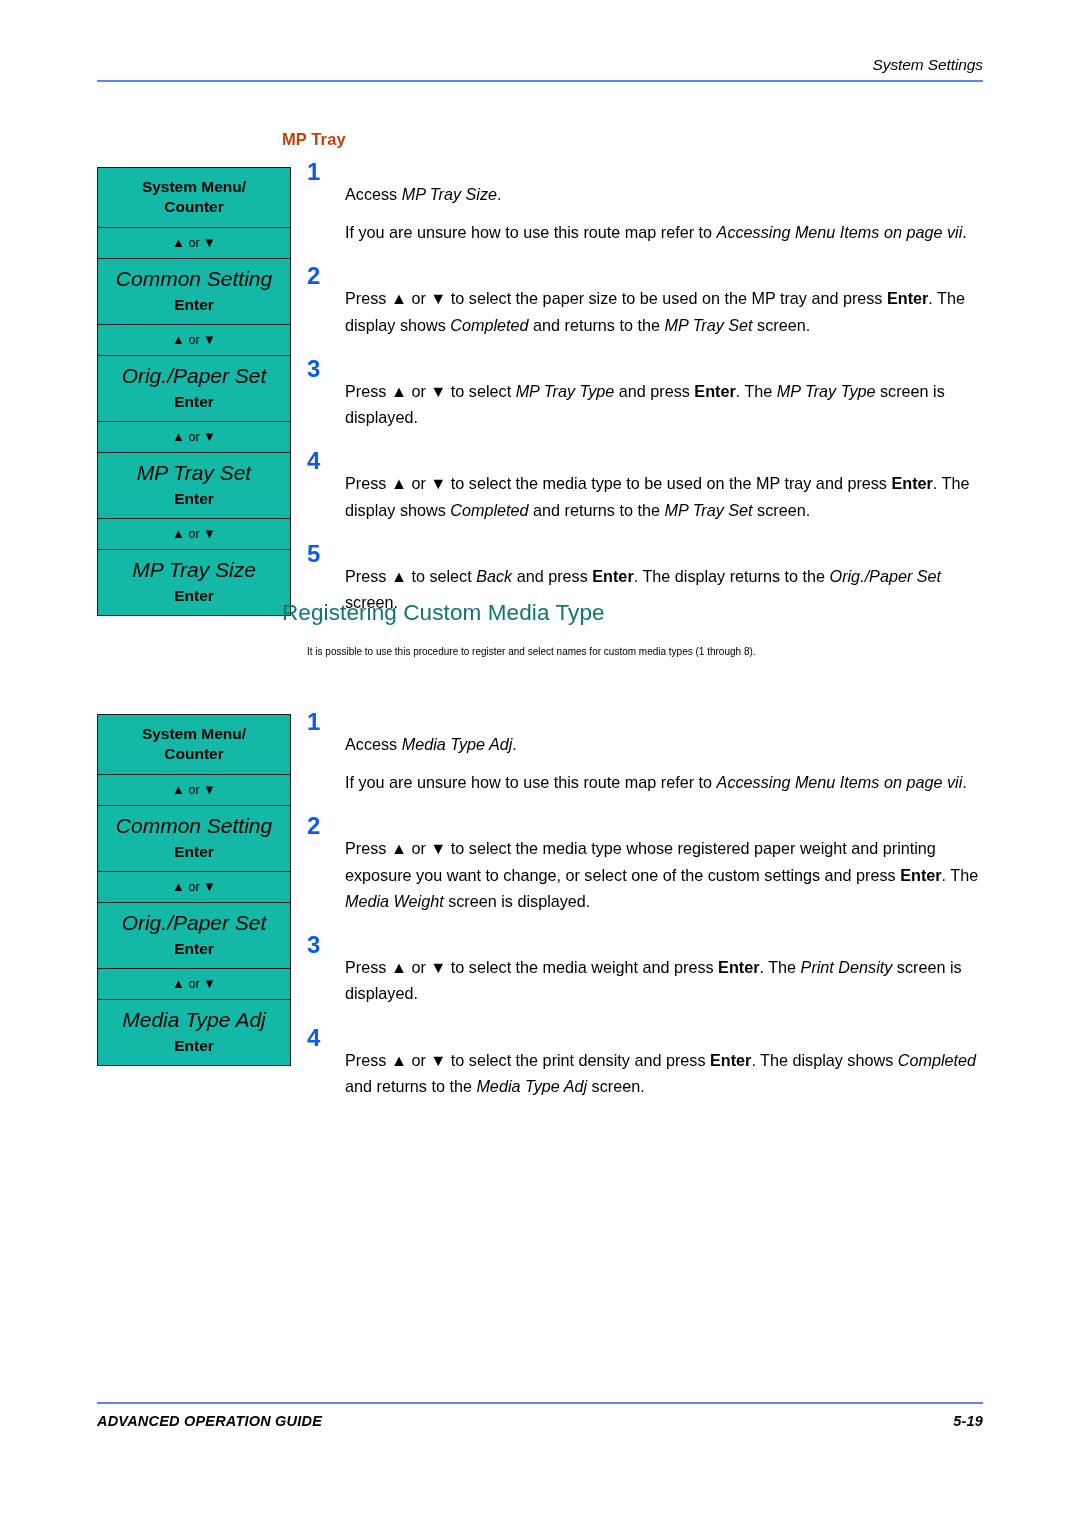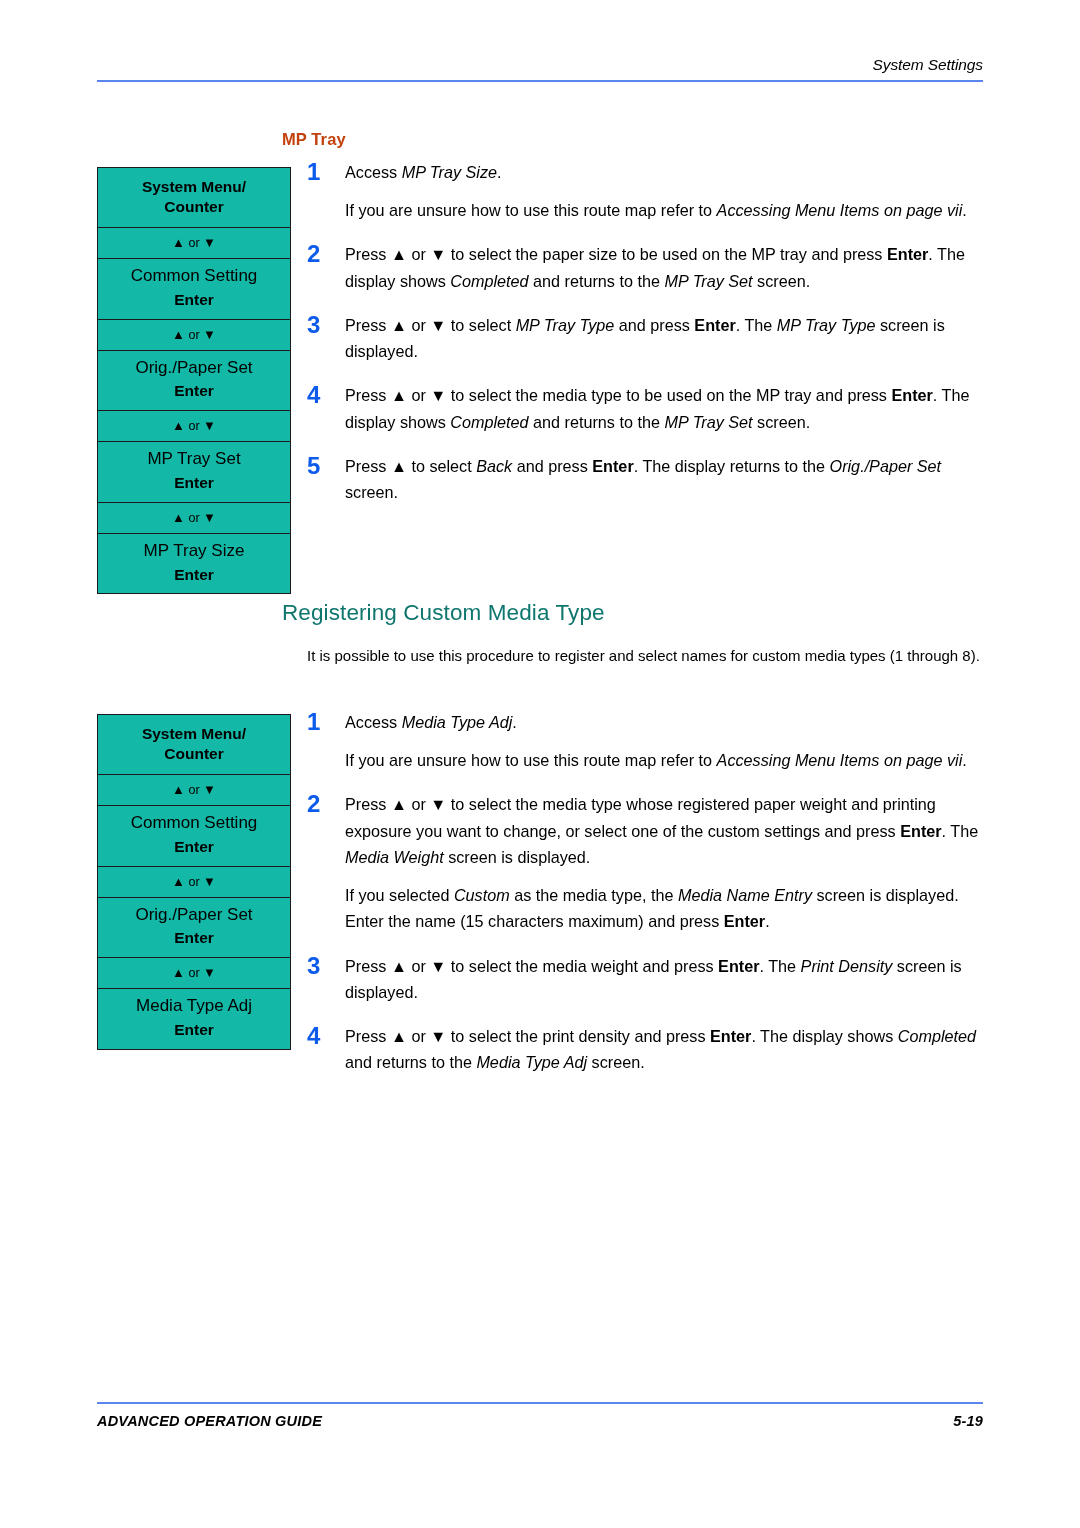--- a/index.html
+++ b/index.html
@@ -106,21 +106,22 @@
     font-size: 12.5px;
     line-height: 1.2;
     padding: 7px 4px 7px 4px;
   }
   .rm-arrow .tri { font-size: 13px; }
   .rm-arrow .orword { font-size: 12.5px; }
   .rm-step {
     padding: 6px 5px 8px 5px;
   }
   .rm-step .label {
-    font-size: 17px;
+    font-style: italic;
+    font-size: 21px;
     line-height: 1.35;
     display: block;
   }
   .rm-step .enter {
     font-weight: bold;
     font-size: 15.5px;
     line-height: 1.4;
     display: block;
     margin-top: 1px;
   }
@@ -138,32 +139,33 @@
     color: #0d5beb;
     font-weight: bold;
     font-size: 24px;
     line-height: 1;
     width: 38px;
     flex: 0 0 38px;
     padding-top: 1px;
   }
   .step-body {
     flex: 1 1 auto;
+    margin-top: 22px;
   }
   .para {
     font-size: 16.2px;
     line-height: 1.62;
     margin: 0;
     text-align: left;
   }
   .para + .para { margin-top: 12px; }
   .step + .step { margin-top: 18px; }
   .intro-para {
     position: absolute;
-    font-size: 15px;
+    font-size: 10px;
     line-height: 1.62;
   }
   i.it { font-style: italic; }
   b.bd { font-weight: bold; font-style: normal; }
   .tri { font-style: normal; font-weight: normal; }
 </style>
 </head>
 <body>
 
 <div class="page">
@@ -267,21 +269,20 @@
         <div class="step-num">1</div>
         <div class="step-body">
           <p class="para">Access <i class="it">Media Type Adj</i>.</p>
           <p class="para">If you are unsure how to use this route map refer to <i class="it">Accessing Menu Items on page vii</i>.</p>
         </div>
       </div>
       <div class="step">
         <div class="step-num">2</div>
         <div class="step-body">
           <p class="para">Press <span class="tri">▲</span> or <span class="tri">▼</span> to select the media type whose registered paper weight and printing exposure you want to change, or select one of the custom settings and press <b class="bd">Enter</b>. The <i class="it">Media Weight</i> screen is displayed.</p>
-          <p class="para">If you selected <i class="it">Custom</i> as the media type, the <i class="it">Media Name Entry</i> screen is displayed. Enter the name (15 characters maximum) and press <b class="bd">Enter</b>.</p>
         </div>
       </div>
       <div class="step">
         <div class="step-num">3</div>
         <div class="step-body">
           <p class="para">Press <span class="tri">▲</span> or <span class="tri">▼</span> to select the media weight and press <b class="bd">Enter</b>. The <i class="it">Print Density</i> screen is displayed.</p>
         </div>
       </div>
       <div class="step">
         <div class="step-num">4</div>

